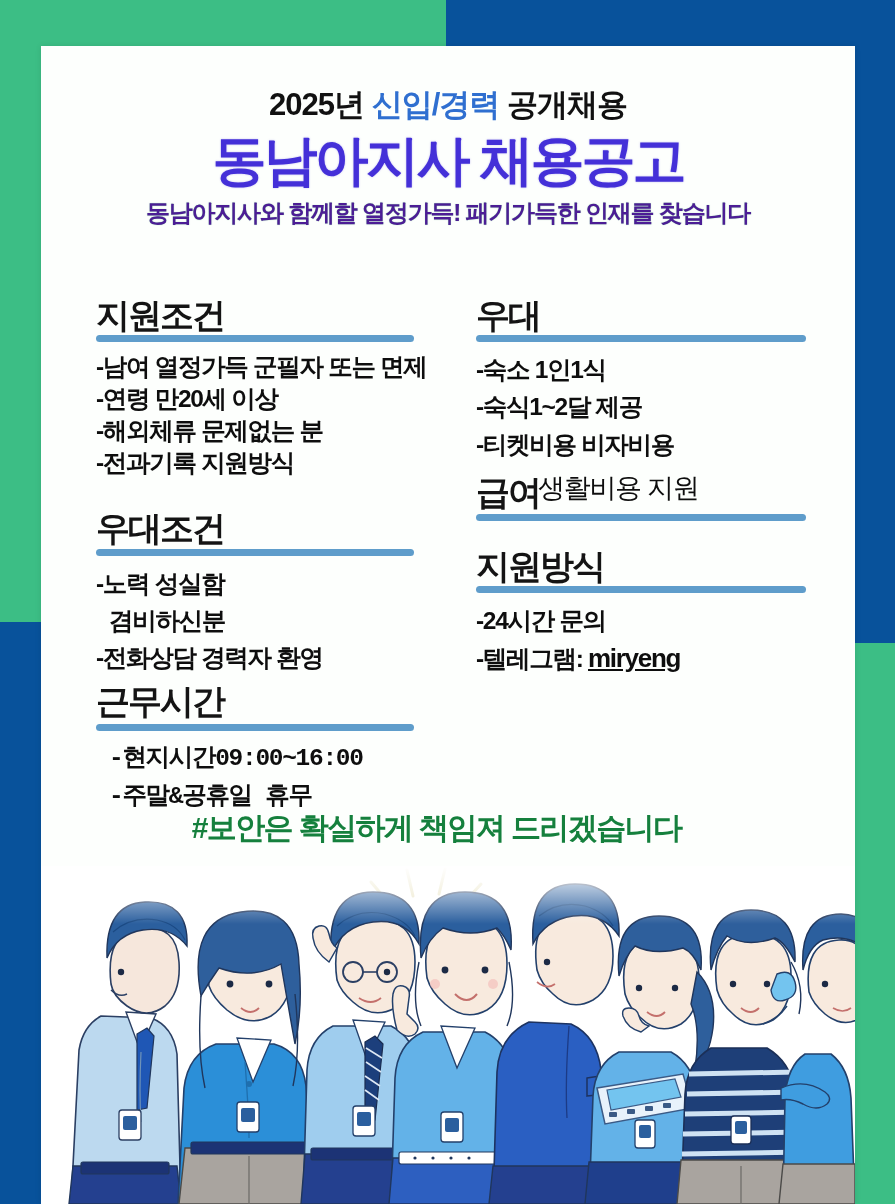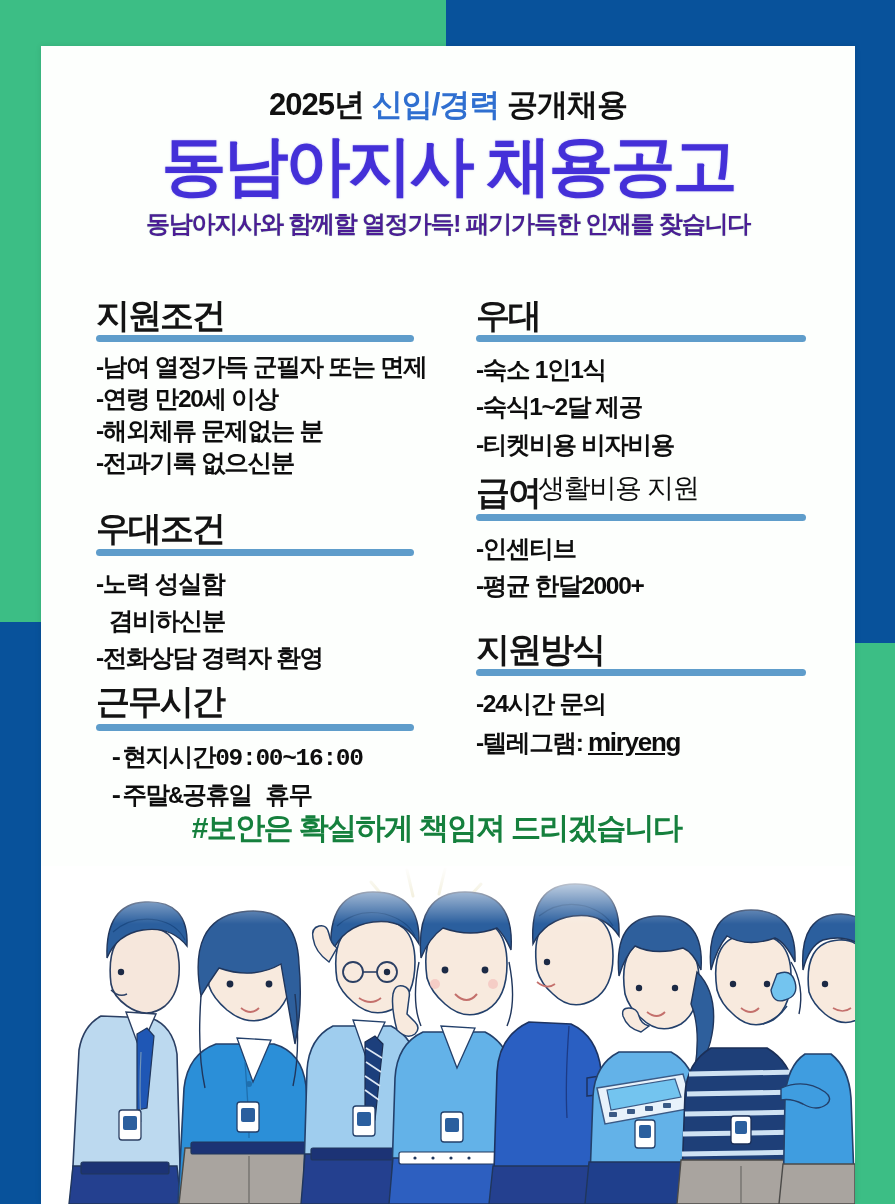--- a/index.html
+++ b/index.html
@@ -38,21 +38,21 @@
     font-weight:bold;
     letter-spacing:-1px;
     color:#111111;
     white-space:nowrap;
   }
   #eyebrow .hl { color:#2f6fd0; }
 
   #main-title {
     text-align:center;
     margin-top:6px;
-    font-size:65px;
+    font-size:54px;
     font-weight:bold;
     letter-spacing:-3px;
     color:#4430d8;
     line-height:1.05;
     white-space:nowrap;
     text-shadow:0 0 2px rgba(68,48,216,.35);
   }
 
   #sub-title {
     text-align:center;
@@ -178,21 +178,21 @@
 
         <div class="section sec-left-1">
           <div class="sec-head-row">
             <div class="sec-title">지원조건</div>
           </div>
           <div class="sec-rule rule-l1"></div>
           <div class="bullets">
             <div class="bullet">-남여 열정가득 군필자 또는 면제</div>
             <div class="bullet">-연령 만20세 이상</div>
             <div class="bullet">-해외체류 문제없는 분</div>
-            <div class="bullet">-전과기록 없으신분</div>
+            <div class="bullet">-전과기록 지원방식</div>
           </div>
         </div>
 
         <div class="section sec-left-2">
           <div class="sec-head-row">
             <div class="sec-title">우대조건</div>
           </div>
           <div class="sec-rule rule-l2"></div>
           <div class="bullets loose">
             <div class="bullet">-노력 성실함</div>
@@ -226,24 +226,20 @@
             <div class="bullet">-숙식1~2달 제공</div>
             <div class="bullet">-티켓비용 비자비용</div>
           </div>
         </div>
 
         <div class="section sec-right-2">
           <div class="sec-head-row">
             <div class="sec-title">급여</div><span class="head-note">생활비용 지원</span>
           </div>
           <div class="sec-rule rule-r2"></div>
-          <div class="bullets loose">
-            <div class="bullet">-인센티브</div>
-            <div class="bullet">-평균 한달2000+</div>
-          </div>
         </div>
 
         <div class="section sec-right-3">
           <div class="sec-head-row">
             <div class="sec-title">지원방식</div>
           </div>
           <div class="sec-rule rule-r3"></div>
           <div class="bullets loose">
             <div class="bullet">-24시간 문의</div>
             <div class="bullet"><span>-텔레그램: </span><span class="ul">miryeng</span></div>

